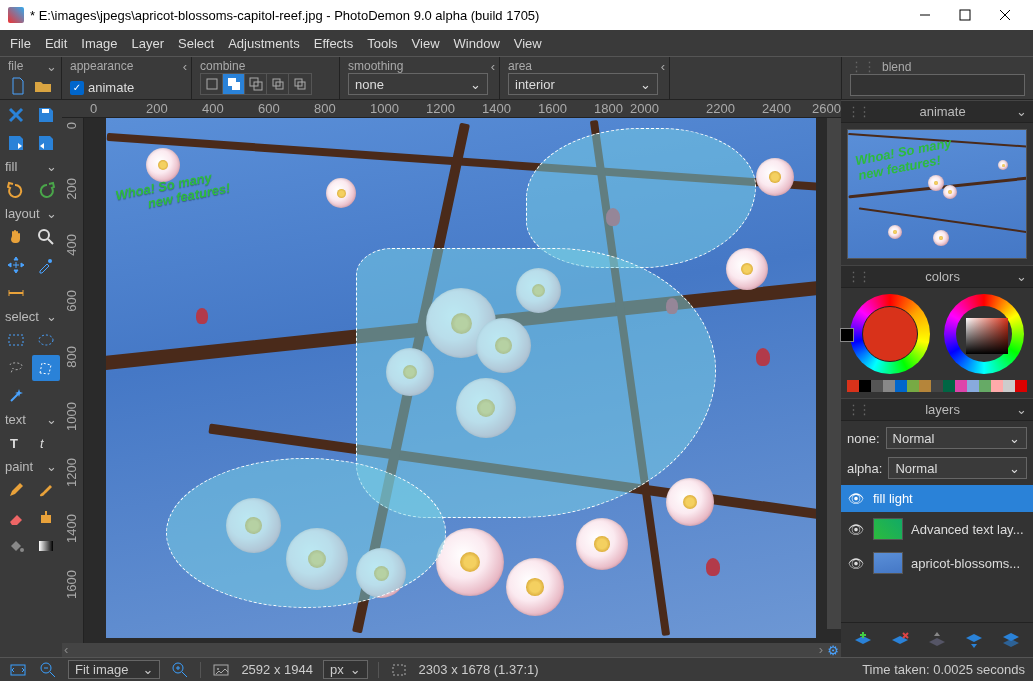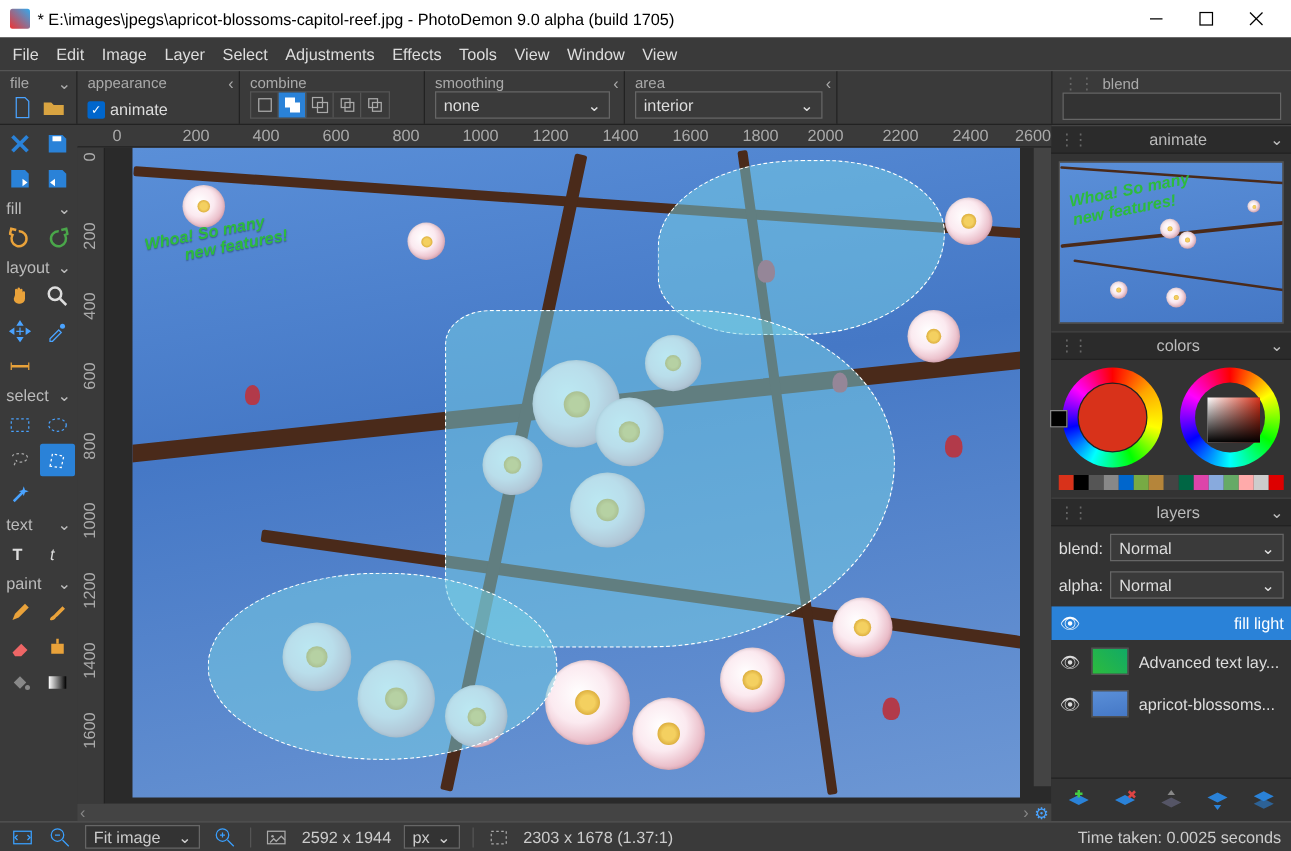--- a/index.html
+++ b/index.html
@@ -413,21 +413,21 @@
       <div style="left:28px">0</div>
         <div style="left:84px">200</div>
         <div style="left:140px">400</div>
         <div style="left:196px">600</div>
         <div style="left:252px">800</div>
         <div style="left:308px">1000</div>
         <div style="left:364px">1200</div>
         <div style="left:420px">1400</div>
         <div style="left:476px">1600</div>
         <div style="left:532px">1800</div>
-        <div style="left:584px">2000</div>
+        <div style="left:568px">2000</div>
         <div style="left:644px">2200</div>
         <div style="left:700px">2400</div>
         <div style="left:750px">2600</div>
     </div>
     <div class="canvasinner">
       <div class="ruler-v">
         <div style="top:4px">0</div>
           <div style="top:60px">200</div>
           <div style="top:116px">400</div>
           <div style="top:172px">600</div>
@@ -544,38 +544,38 @@
           <div style="background:#d00"></div>
       </div>
     </div>
     <div class="panelhdr">
         <span class="grip">⋮⋮</span>
         <span>layers</span>
         <span>⌄</span>
       </div>
     <div class="panelbody" style="gap:8px">
       <div style="display:flex;align-items:center;gap:6px">
-        <span>blend:</span>
+        <span>none:</span>
         <div class="combo" style="flex:1;min-width:0">
             <span class="cv">Normal</span>
             <span>⌄</span>
           </div>
       </div>
       <div style="display:flex;align-items:center;gap:6px">
         <span>alpha:</span>
         <div class="combo" style="flex:1;min-width:0">
             <span class="cv">Normal</span>
             <span>⌄</span>
           </div>
       </div>
     </div>
     <div style="flex:1;overflow:auto">
       <div class="layerrow active">
         <span class="eyebox">👁</span>
-        <span style="flex:1;text-align:right">fill light</span>
+        <span style="flex:1;text-align:left">fill light</span>
       </div>
       <div class="layerrow">
         <span class="eyebox">👁</span>
         <span class="thumb" style="background:linear-gradient(45deg,#2dbb3d,#1a6)"></span>
         <span>Advanced text lay...</span>
       </div>
       <div class="layerrow">
         <span class="eyebox">👁</span>
         <span class="thumb" style="background:linear-gradient(170deg,#5a8fd8,#4578c6)"></span>
         <span>apricot-blossoms...</span>

